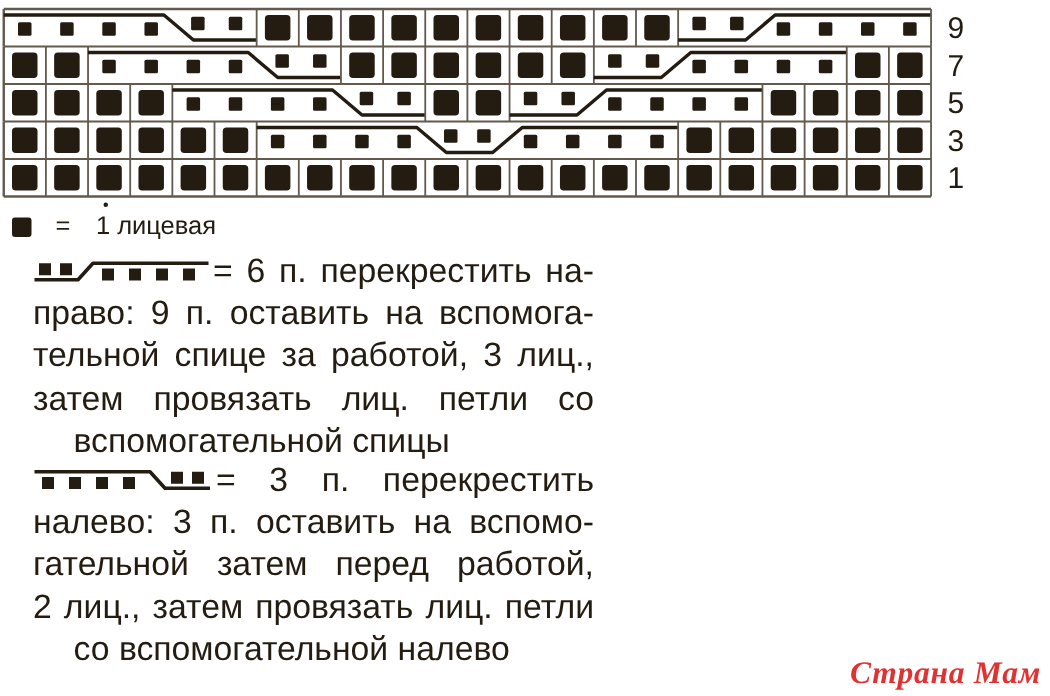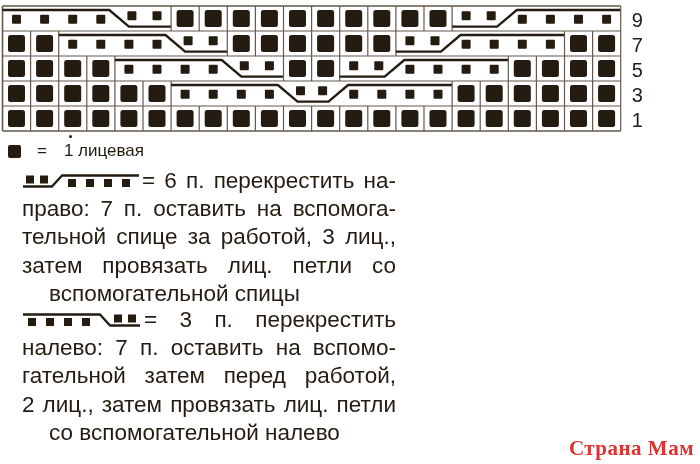--- a/index.html
+++ b/index.html
@@ -10,21 +10,21 @@
   .knit-sq{width:13px;height:13px;background:#241b11;border-radius:2px;display:inline-block;}
   .legend-knit .eq{margin:0 17px 0 16px;}
   .speck{position:absolute;left:69px;top:135px;width:3px;height:3px;border-radius:50%;background:#241b11;}
   .legend-block{position:absolute;left:22px;width:374px;font-size:22.5px;line-height:28.2px;}
   .block-right{top:167px;}
   .block-left{top:306px;}
   .jl{text-align:justify;text-align-last:justify;white-space:normal;}
   .ll{text-align:left;margin-left:27px;}
   .sym{display:inline-block;vertical-align:-2px;margin-right:2px;}
   .watermark{position:absolute;right:6px;top:436px;font-family:"Liberation Serif",serif;
-             font-weight:700;font-size:21px;letter-spacing:.5px;
+             font-style:italic;font-weight:700;font-size:21px;letter-spacing:.5px;
              text-shadow:0 0 3px #fff,1px 1px 2px #fff,-1px -1px 2px #fff,0 0 6px #fff;}
 </style>
 </head>
 <body>
 
 <div class="page">
 
   <svg class="chart-svg" width="700" height="132" viewBox="0 0 700 132">
       <line x1="2.5" y1="3" x2="620.7" y2="3" stroke="#63594d" stroke-width="1.6"></line>
       <line x1="2.5" y1="28" x2="620.7" y2="28" stroke="#63594d" stroke-width="1.2"></line>
@@ -245,39 +245,39 @@
       <svg class="sym" width="118" height="18" viewBox="0 0 118 18">
         <path d="M1,14.5 H30 L40,3.5 H117" fill="none" stroke="#241b11" stroke-width="2.4" stroke-linejoin="round"></path>
         <rect x="4" y="3.5" width="8" height="8" fill="#241b11"></rect>
         <rect x="18" y="3.5" width="8" height="8" fill="#241b11"></rect>
         <rect x="46" y="7" width="8" height="8" fill="#241b11"></rect>
         <rect x="64" y="7" width="8" height="8" fill="#241b11"></rect>
         <rect x="82" y="7" width="8" height="8" fill="#241b11"></rect>
         <rect x="100" y="7" width="8" height="8" fill="#241b11"></rect>
       </svg><span>= 6 п. перекрестить на-</span>
     </div>
-    <div class="jl">право: 7 п. оставить на вспомога-</div>
+    <div class="jl">право: 9 п. оставить на вспомога-</div>
     <div class="jl">тельной спице за работой, 3 лиц.,</div>
     <div class="jl">затем провязать лиц. петли со</div>
     <div class="ll">вспомогательной спицы</div>
   </div>
 
   <div class="legend-block block-left">
     <div class="jl">
       <svg class="sym" width="120" height="18" viewBox="0 0 120 18">
         <path d="M1,3.5 H78 L88,14.5 H118" fill="none" stroke="#241b11" stroke-width="2.4" stroke-linejoin="round"></path>
         <rect x="6" y="7" width="8" height="8" fill="#241b11"></rect>
         <rect x="24" y="7" width="8" height="8" fill="#241b11"></rect>
         <rect x="42" y="7" width="8" height="8" fill="#241b11"></rect>
         <rect x="60" y="7" width="8" height="8" fill="#241b11"></rect>
         <rect x="92" y="3.5" width="8" height="8" fill="#241b11"></rect>
         <rect x="106" y="3.5" width="8" height="8" fill="#241b11"></rect>
       </svg><span>= 3 п. перекрестить</span>
     </div>
-    <div class="jl">налево: 7 п. оставить на вспомо-</div>
+    <div class="jl">налево: 3 п. оставить на вспомо-</div>
     <div class="jl">гательной затем перед работой,</div>
     <div class="jl">2 лиц., затем провязать лиц. петли</div>
     <div class="ll">со вспомогательной налево</div>
   </div>
 
   <div class="watermark" style="color: rgb(225, 50, 50);">Страна Мам</div>
 
 </div>
 
 </body></html>

